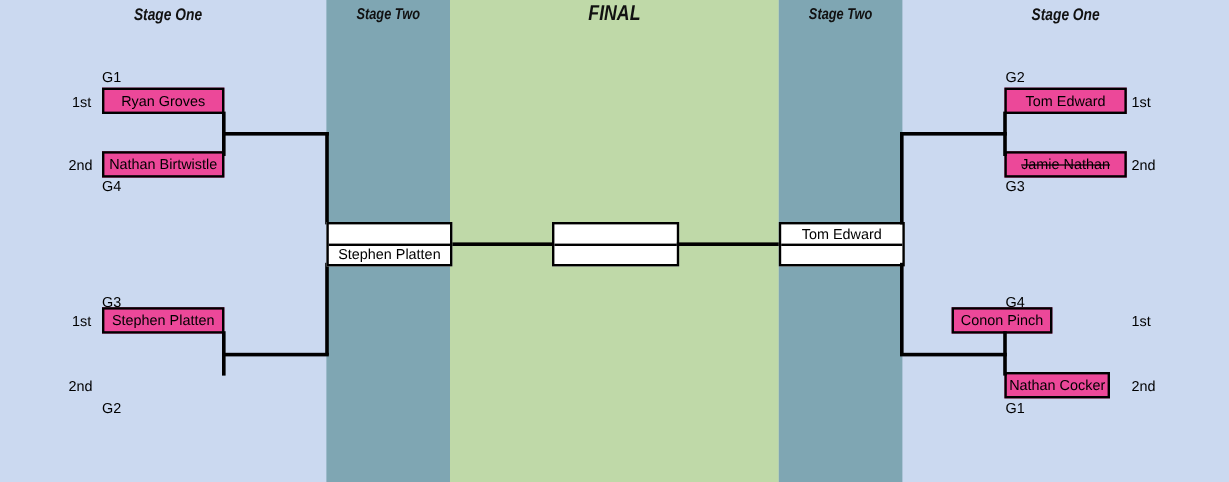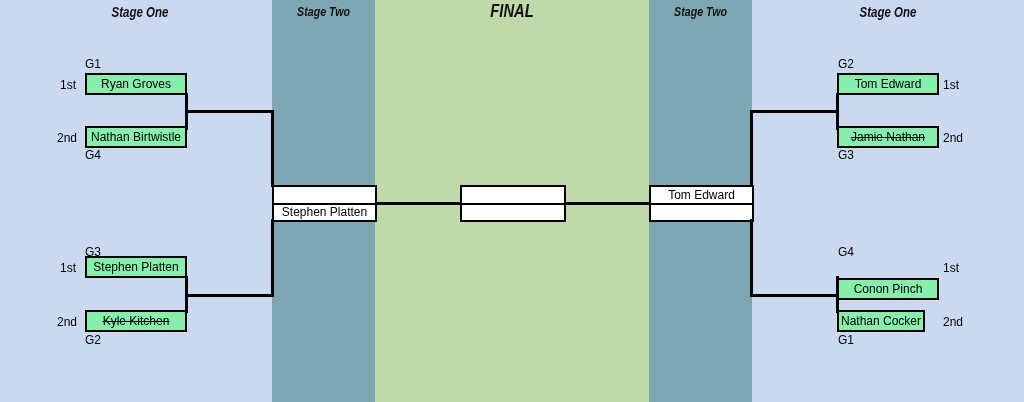--- a/index.html
+++ b/index.html
@@ -33,21 +33,21 @@
   .hdr-s1r{left:808px;width:160px;font-size:14px;}
 
   
   .ln{position:absolute;background:#000;}
 
   
   .team{
     position:absolute;
     height:22px;
     border:2px solid #000;
-    background:#86efac;
+    background:#ec4899;
     box-sizing:border-box;
     font-size:12px;
     color:#000;
     display:flex;align-items:center;justify-content:center;
     white-space:nowrap;
   }
   .team.out{text-decoration:line-through;}
 
   
   .tag{
@@ -103,23 +103,20 @@
   <div class="ln" style="left:185px;top:110px;width:89px;height:3px;"></div>
   <div class="ln" style="left:271px;top:110px;width:3px;height:77px;"></div>
 
   <div class="tag" style="left:85px;top:245px;">G3</div>
   <div class="tag" style="left:60px;top:261px;">1st</div>
   <div class="team" style="left:85px;top:256px;width:102px;">
     <span>Stephen Platten</span>
   </div>
 
   <div class="tag" style="left:57px;top:315px;">2nd</div>
-  <div class="team out" style="left:85px;top:310px;width:102px;">
-    <span>Kyle Kitchen</span>
-  </div>
   <div class="tag" style="left:85px;top:333px;">G2</div>
 
   <div class="ln" style="left:185px;top:276px;width:3px;height:37px;"></div>
   <div class="ln" style="left:185px;top:294px;width:89px;height:3px;"></div>
   <div class="ln" style="left:271px;top:219px;width:3px;height:77px;"></div>
 
   <div class="dbox" style="left:272px;top:185px;width:105px;height:37px;">
     <div class="row top"></div>
     <div class="row">Stephen Platten</div>
   </div>
@@ -147,21 +144,21 @@
     <span>Jamie Nathan</span>
   </div>
   <div class="tag" style="left:838px;top:148px;">G3</div>
 
   <div class="ln" style="left:836px;top:93px;width:3px;height:37px;"></div>
   <div class="ln" style="left:750px;top:110px;width:89px;height:3px;"></div>
   <div class="ln" style="left:750px;top:110px;width:3px;height:77px;"></div>
 
   <div class="tag" style="left:838px;top:245px;">G4</div>
   <div class="tag" style="left:943px;top:261px;">1st</div>
-  <div class="team" style="left:837px;top:256px;width:102px;margin-top:22px;">
+  <div class="team" style="left:793px;top:256px;width:84px;">
     <span>Conon Pinch</span>
   </div>
 
   <div class="tag" style="left:943px;top:315px;">2nd</div>
   <div class="team" style="left:837px;top:310px;width:88px;">
     <span>Nathan Cocker</span>
   </div>
   <div class="tag" style="left:838px;top:333px;">G1</div>
 
   <div class="ln" style="left:836px;top:276px;width:3px;height:37px;"></div>

